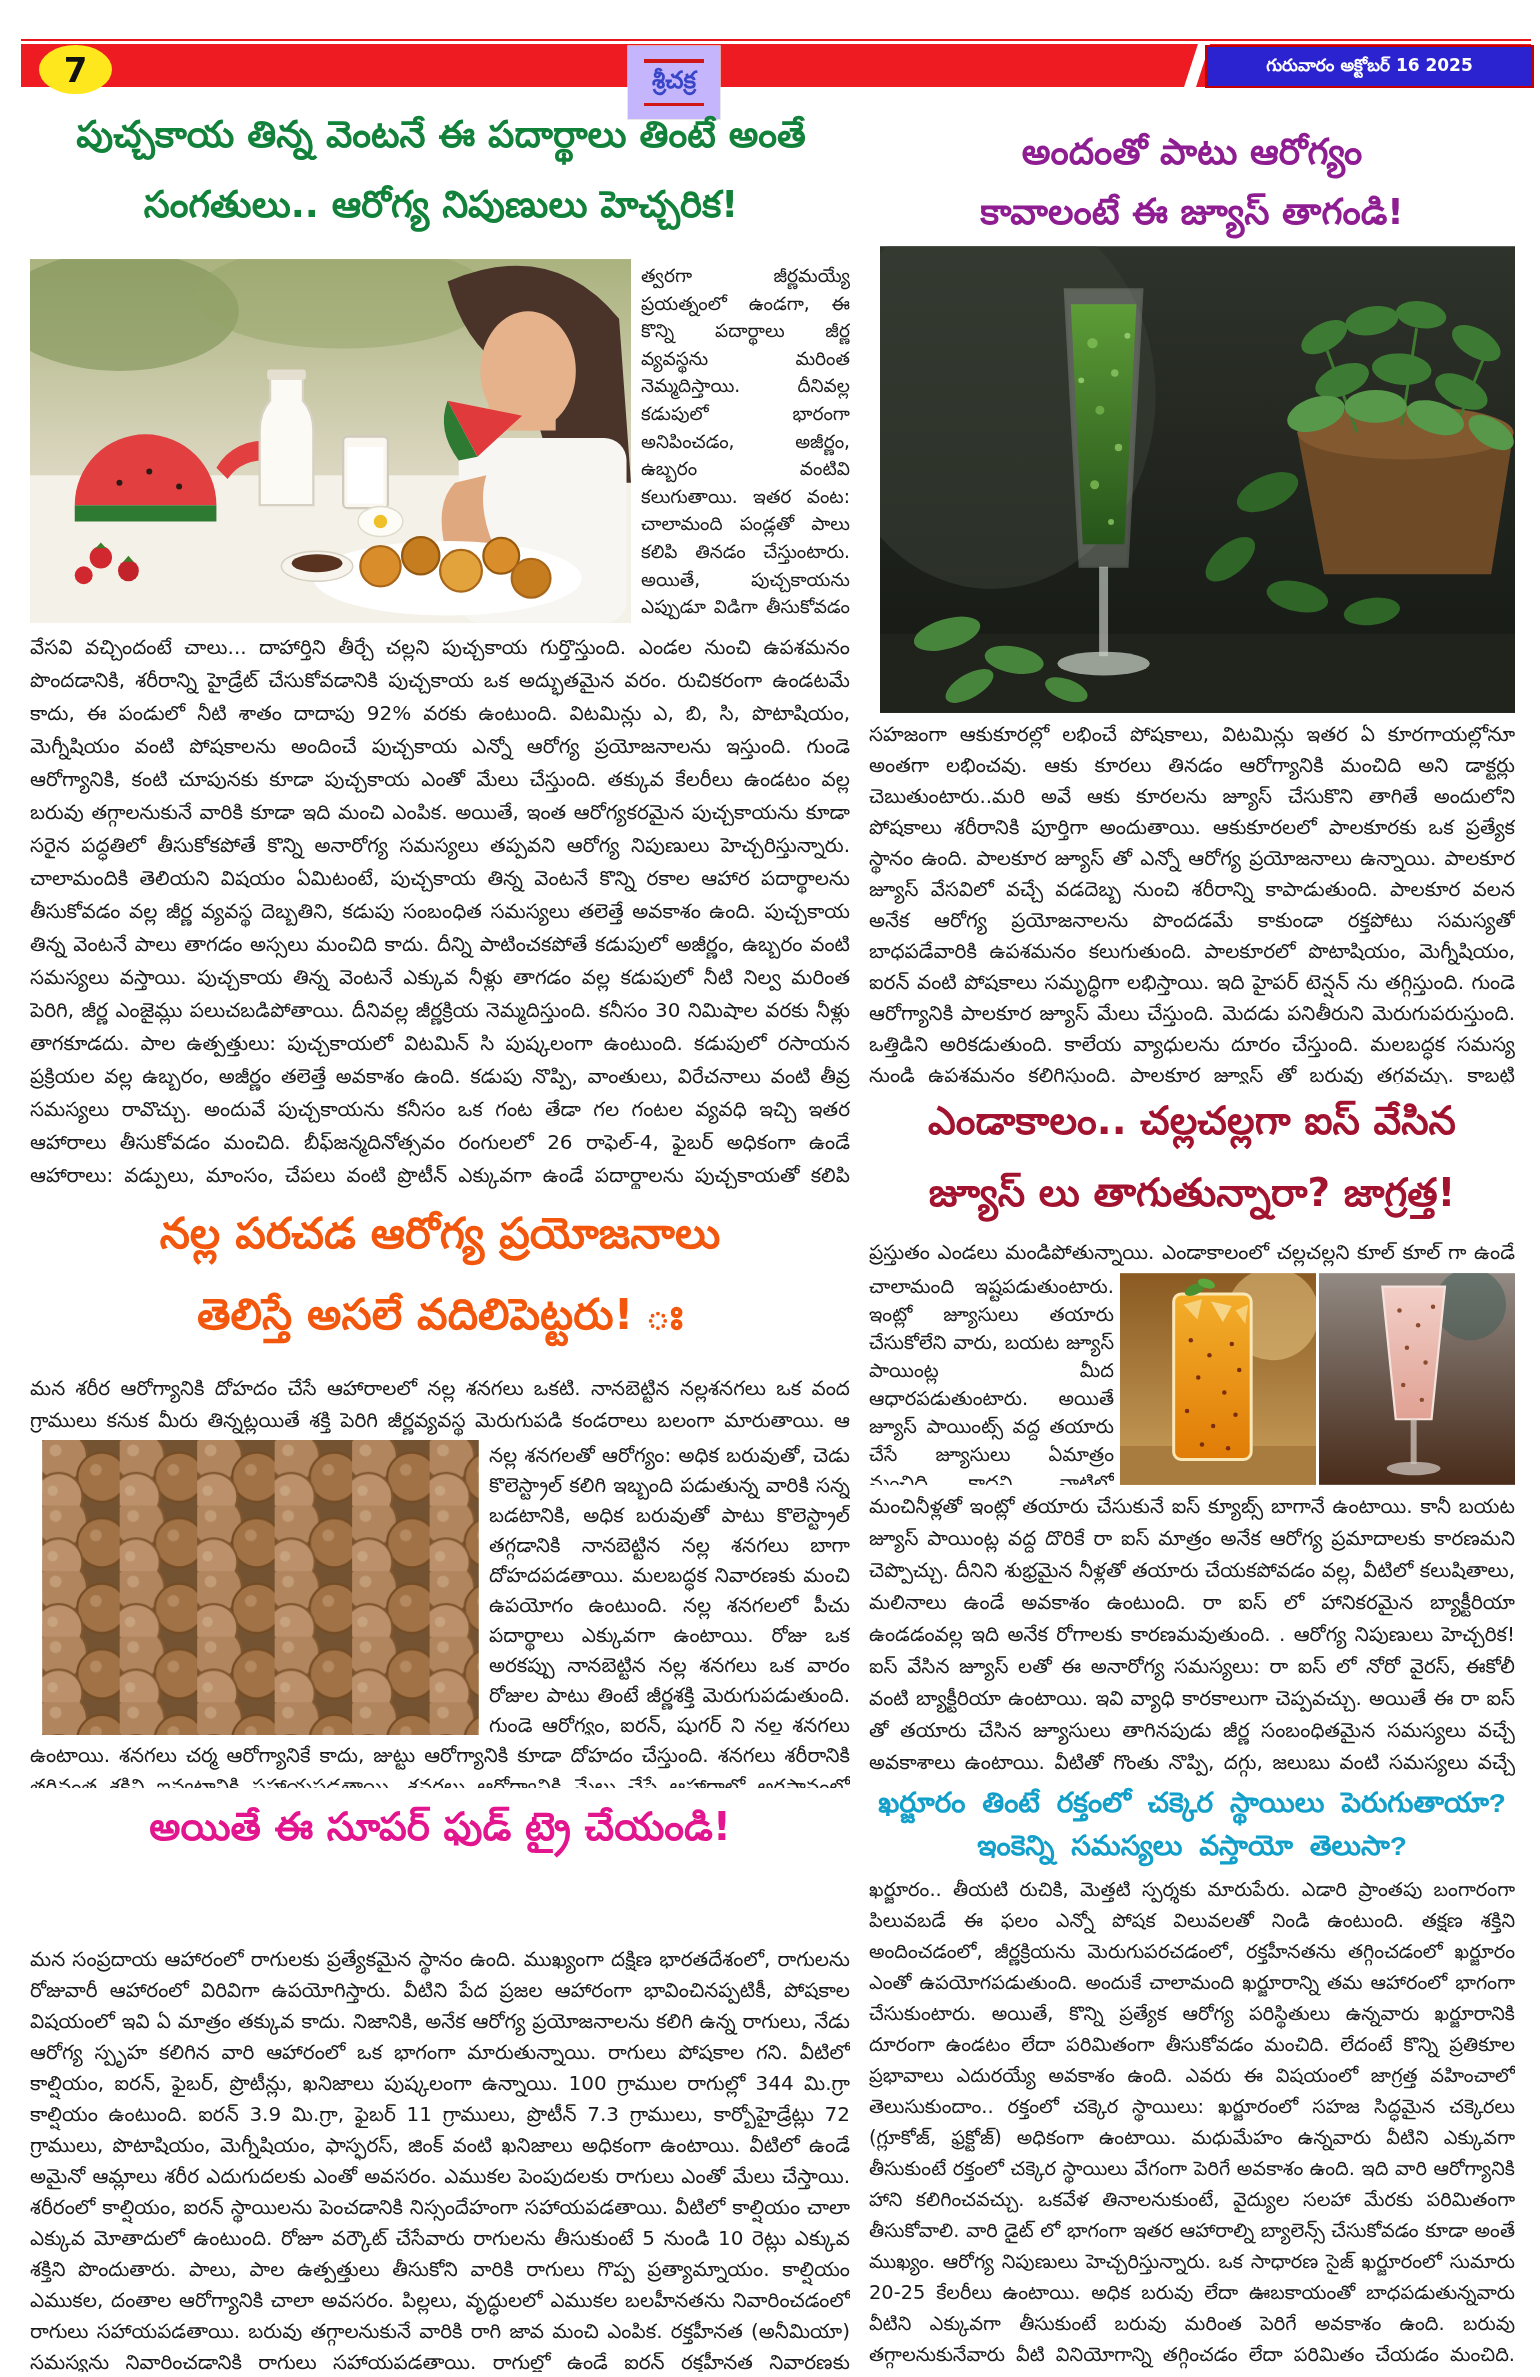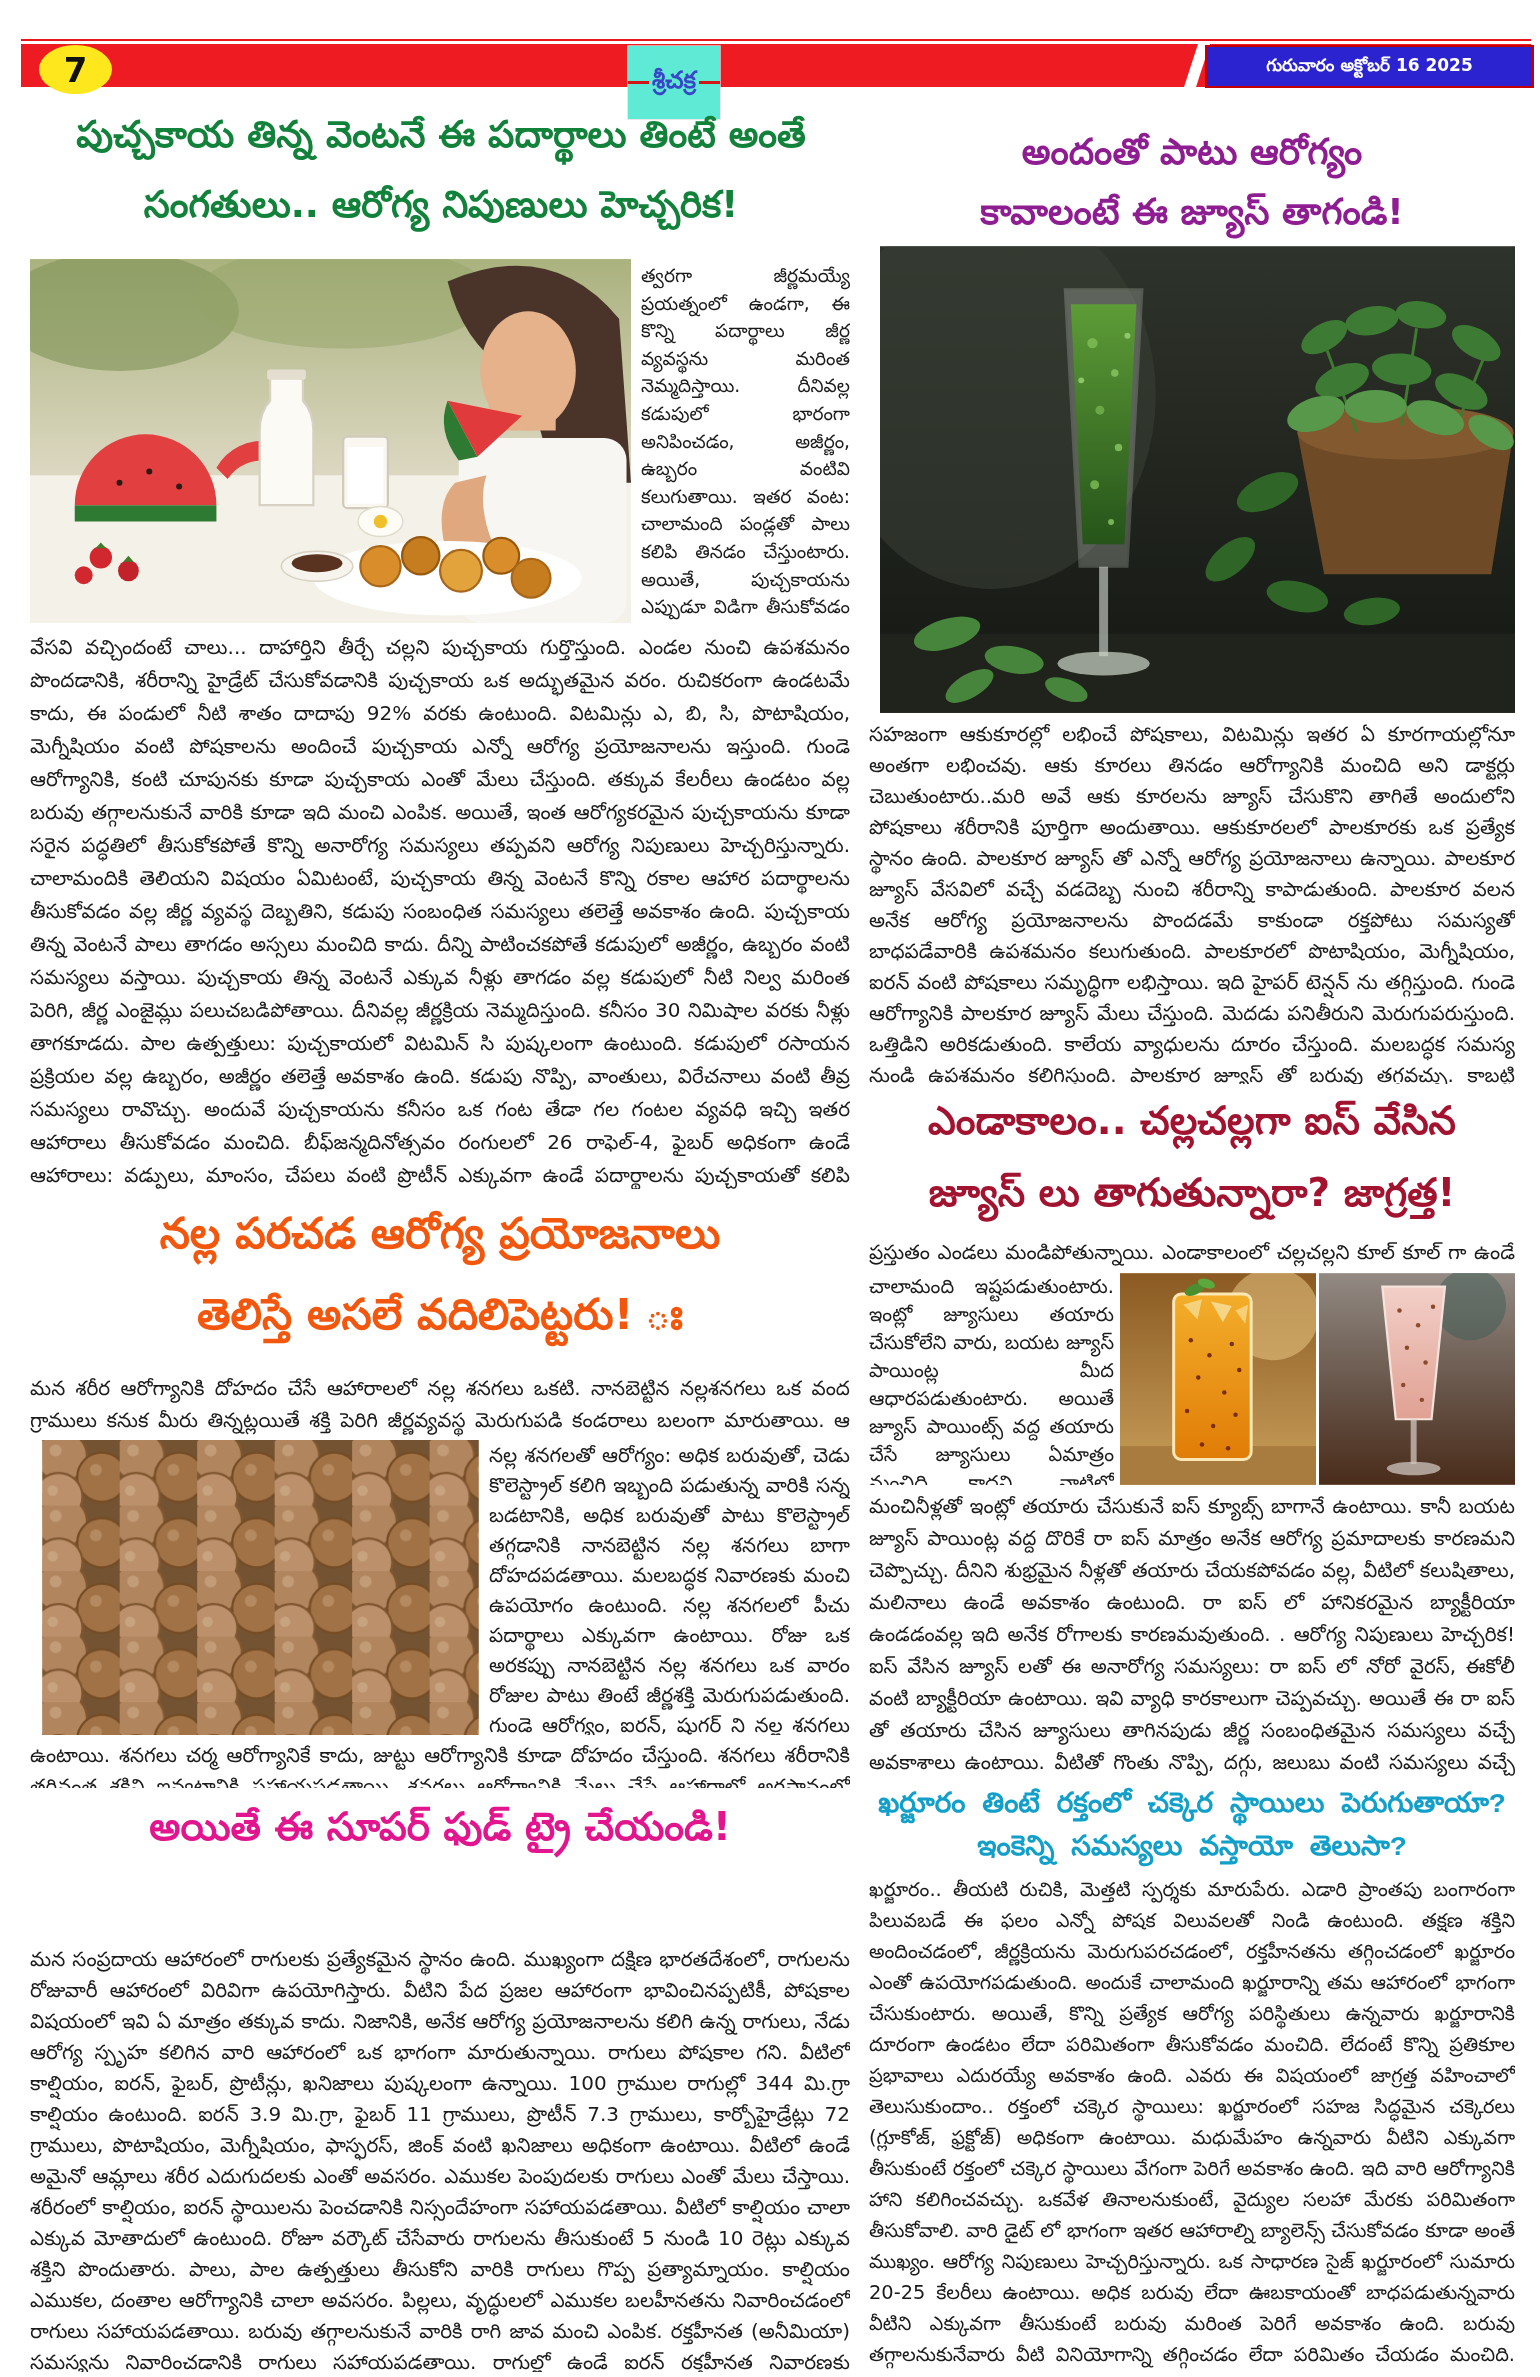--- a/index.html
+++ b/index.html
@@ -12,21 +12,21 @@
   .hl-green{color:#12813a;font-size:37px;line-height:70px;}
   .hl-orange{color:#f2570d;font-size:43px;line-height:81px;}
   .hl-magenta{color:#e2148e;font-size:39px;line-height:72px;}
   .hl-purple{color:#8f1d92;font-size:36px;line-height:60px;}
   .hl-darkred{color:#a2132f;font-size:39px;line-height:72px;}
   .hl-teal{color:#129fca;font-size:28px;line-height:43px;font-family:Liberation Mono, monospace;}
   .headerline{background:#e8151d;}
   .headerbar{background:#ee1b23;}
   .pagenum{background:#ffe71e;border-radius:50%;display:flex;align-items:center;justify-content:center;
            font-weight:bold;font-size:34px;color:#111;}
-  .logobox{background:#5eead4;display:flex;flex-direction:row;align-items:center;justify-content:center;gap:3px;}
+  .logobox{background:#c4b5fd;display:flex;flex-direction:column;align-items:center;justify-content:center;gap:3px;}
   .logobox .tag{width:60px;height:3.7px;background:#d01616;}
   .logobox .title{color:#3946c8;font-weight:bold;font-size:24px;white-space:nowrap;}
   .datebox{background:#2b23cf;border:2.2px solid #c40000;color:#ffffff;font-weight:bold;font-size:17px;
            display:flex;align-items:center;justify-content:center;white-space:nowrap;overflow:hidden;}
   .slash{background:#ffffff;transform:skewX(-18deg);}
   .photo{overflow:hidden;}
   .photo svg{display:block;}
 </style>
 </head>
 <body>

